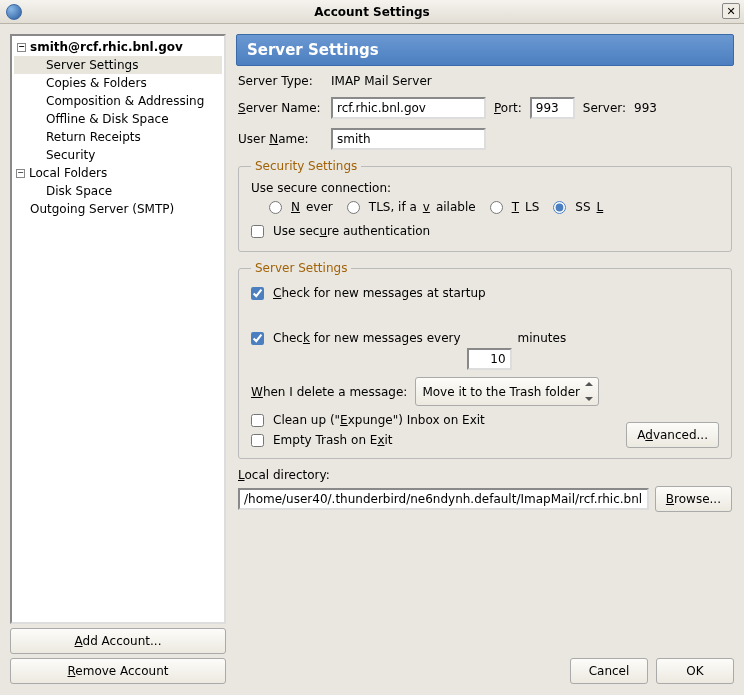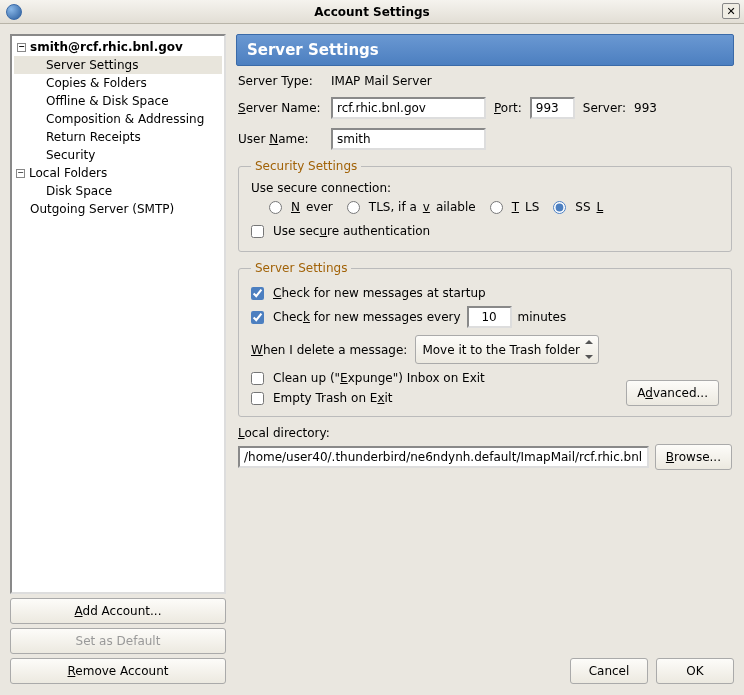--- a/index.html
+++ b/index.html
@@ -136,21 +136,21 @@
   .inp {
     background: #fff;
     border: 2px inset #ddd;
     padding: 2px 4px;
     font-family: inherit;
     font-size: 12px;
     height: 22px;
   }
   .inp.w1 { width: 155px; }
   .inp.port { width: 45px; }
-  .inp.check-num { width: 45px; text-align: center; }
+  .inp.check-num { width: 45px; text-align: right; margin-top: 42px; }
   fieldset {
     border: 1px solid #bbb;
     border-radius: 3px;
     padding: 8px 12px 10px 12px;
     margin: 0;
   }
   legend {
     padding: 0 4px;
     color: #a16207;
   }
@@ -235,24 +235,24 @@
         <span class="tree-toggle">−</span>
         <span>smith@rcf.rhic.bnl.gov</span>
       </div>
       <div class="tree-node tree-child selected">
           <span>Server Settings</span>
         </div>
       <div class="tree-node tree-child">
           <span>Copies &amp; Folders</span>
         </div>
       <div class="tree-node tree-child">
+          <span>Composition &amp; Addressing</span>
+        </div>
+      <div class="tree-node tree-child">
           <span>Offline &amp; Disk Space</span>
-        </div>
-      <div class="tree-node tree-child">
-          <span>Composition &amp; Addressing</span>
         </div>
       <div class="tree-node tree-child">
           <span>Return Receipts</span>
         </div>
       <div class="tree-node tree-child">
           <span>Security</span>
         </div>
 
       <div class="tree-node tree-root-nochild">
         <span class="tree-toggle">−</span>
@@ -260,21 +260,20 @@
       </div>
       <div class="tree-node tree-child">
           <span>Disk Space</span>
         </div>
 
       <div class="tree-node tree-root-nochild" style="padding-left:16px">
         <span>Outgoing Server (SMTP)</span>
       </div>
     </div>
     <button class="btn full"><span class="u">A</span><span>dd Account...</span></button>
-    <button class="btn full" disabled=""><span>Set as Default</span></button>
     <button class="btn full"><span class="u">R</span><span>emove Account</span></button>
   </div>
 
   <div class="right-col">
     <div class="panel-header">Server Settings</div>
 
     <div class="form">
       <div class="row">
         <span class="lbl">Server Type:</span>
         <span>IMAP Mail Server</span>

